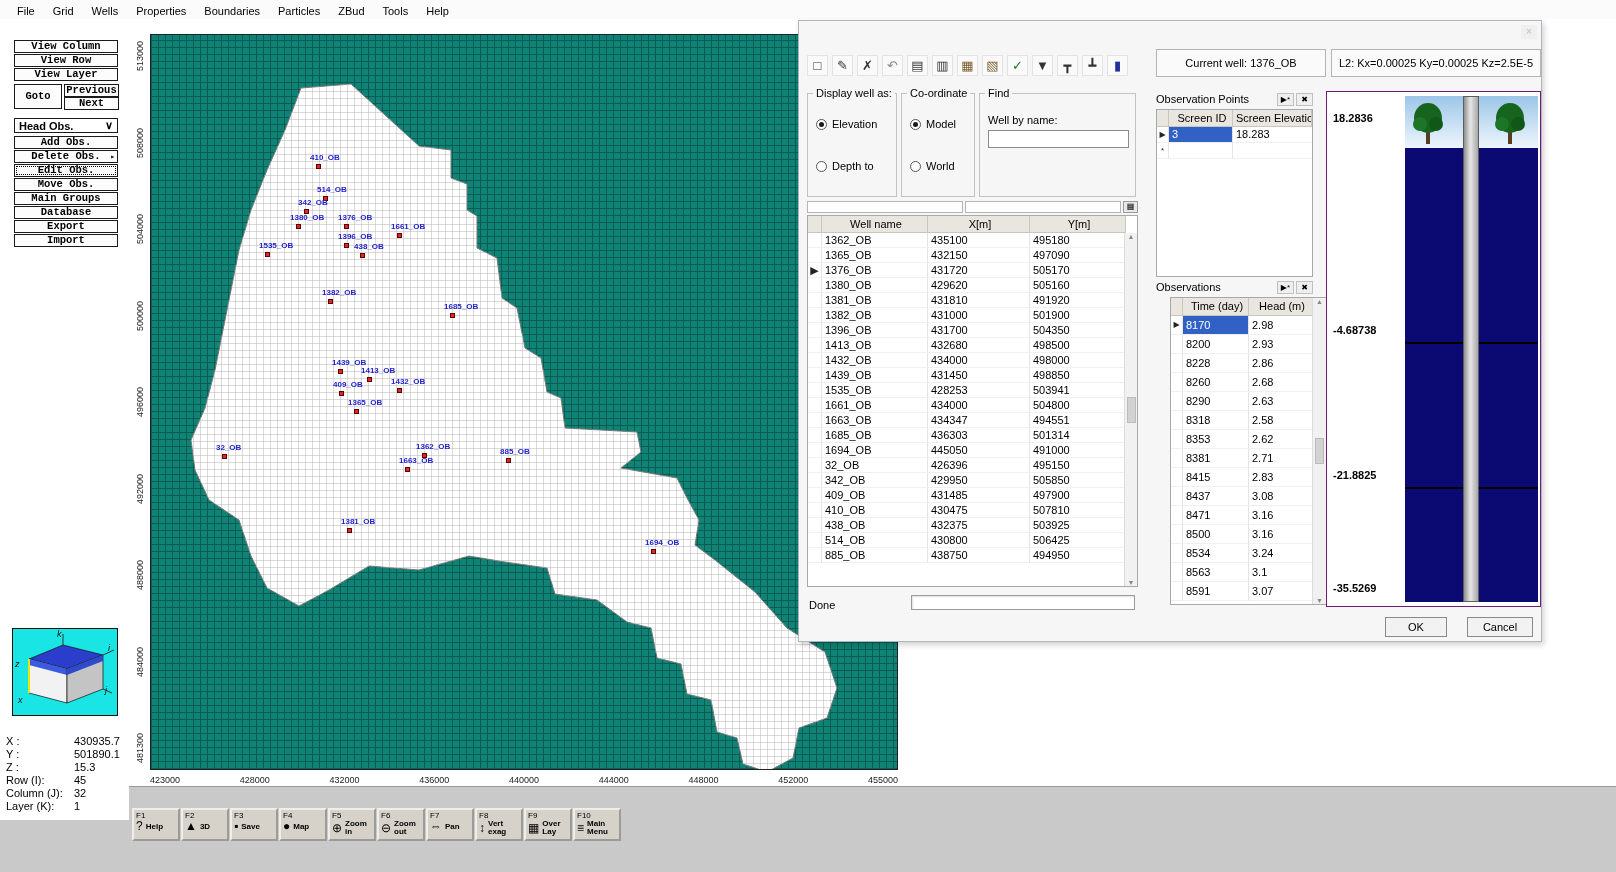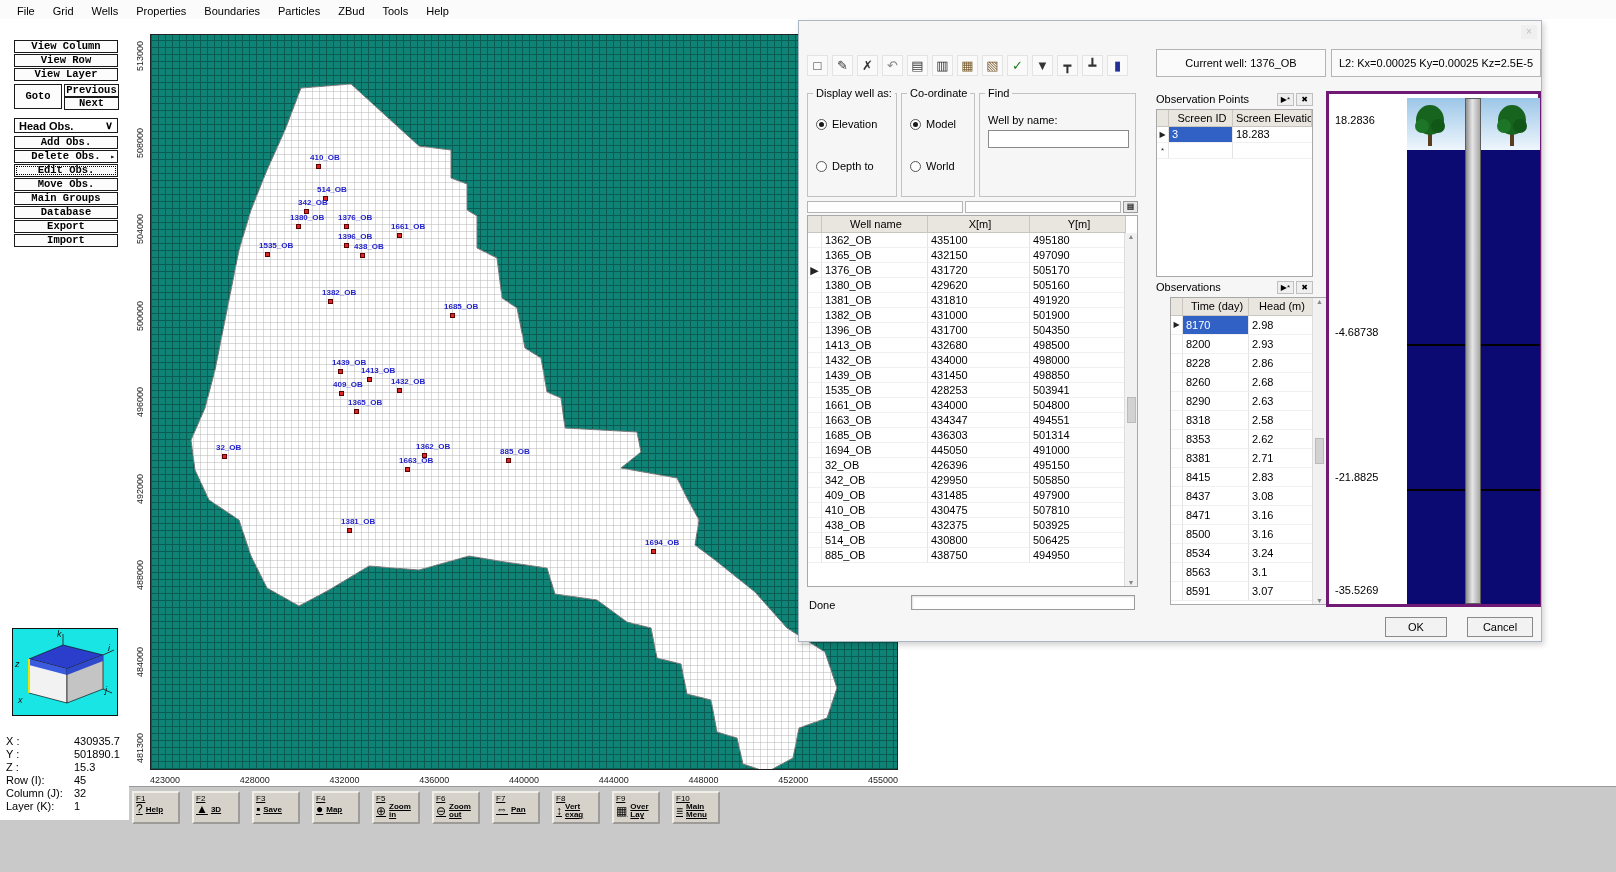--- a/index.html
+++ b/index.html
@@ -39,21 +39,21 @@
   .y-axis{position:absolute;left:2px;top:4px;height:736px;width:16px;display:flex;flex-direction:column;justify-content:space-between;}
   .y-lbl{position:relative;height:44px;width:16px;}
   .y-lbl span{position:absolute;left:8px;top:50%;transform:translate(-50%,-50%) rotate(-90deg);font-size:9px;color:#222;white-space:nowrap;}
   .x-axis{position:absolute;left:20px;top:745px;width:748px;display:flex;justify-content:space-between;font-size:9px;color:#222;}
   .well{position:absolute;width:0;height:0;}
   .well-dot{position:absolute;left:0;top:0;width:5px;height:5px;background:#e02525;border:1px solid #5c0000;}
   .well-label{position:absolute;left:-6px;top:-11px;font-size:8px;font-weight:bold;color:#2323cd;white-space:nowrap;}
 
   
   .bottom-bar{position:absolute;left:0;top:786px;width:1616px;height:86px;background:#c9c9c9;border-top:1px solid #9a9a9a;}
-  .fkeys{position:absolute;left:132px;top:4px;display:flex;gap:12px;text-decoration:underline;}
+  .fkeys{position:absolute;left:132px;top:21px;display:flex;gap:1px;}
   .fkey{width:48px;height:33px;background:#d6d2ca;border:2px outset #f0eee9;display:flex;flex-direction:column;align-items:flex-start;padding:1px 2px;cursor:default;}
   .fk{font-size:8px;line-height:9px;}
   .fkey-body{display:flex;align-items:center;gap:3px;}
   .fi{font-size:12px;line-height:13px;}
   .fl{display:flex;flex-direction:column;font-size:8px;line-height:8px;font-weight:bold;}
 
   
   .dialog{position:absolute;left:798px;top:20px;width:744px;height:622px;background:#f6f6f6;border:1px solid #aab7c2;box-shadow:2px 3px 6px rgba(0,0,0,.18);z-index:10;}
   .dlg-title{position:absolute;left:0;top:0;width:100%;height:24px;background:#fdfdfd;color:#8fa0ae;font-size:11px;padding:6px 10px;}
   .dlg-close{position:absolute;right:4px;top:4px;width:16px;height:14px;background:#efefef;color:#b9c2ca;text-align:center;line-height:13px;font-size:10px;}
@@ -105,21 +105,21 @@
   .screen-row.selected .ci{background:#3161c4;color:#fff;}
 
   .obt{left:357px;top:276px;width:157px;height:308px;margin-left:14px;}
   .obt .c{height:19px;line-height:18px;}
   .obt .thead .c{height:18px;line-height:17px;}
   .obt .cm{width:12px;}
   .ct{width:66px;} .ch{width:64px;border-right:none;}
   .obs-row.selected .ct{background:#3161c4;color:#fff;}
   .obt .vscroll{top:0;width:14px;}
 
-  .profile{position:absolute;left:527px;top:70px;width:215px;height:516px;background:#fff;border:3px solid #701a75;}
+  .profile{position:absolute;left:527px;top:70px;width:215px;height:516px;background:#fff;border:1px solid #701a75;font-weight:bold;}
   .elev-lbl{position:absolute;left:6px;font-size:11px;}
   .pf-graphic{position:absolute;left:78px;top:4px;width:133px;height:506px;}
   .pf-sky{position:absolute;left:0;top:0;width:133px;height:52px;background:linear-gradient(180deg,#9cc6e8,#eef6fd);}
   .pf-navy{position:absolute;left:0;top:52px;width:133px;height:454px;background:#0a0a72;}
   .pf-line{position:absolute;left:0;width:133px;height:2px;background:#000;}
   .pf-l1{top:246px;} .pf-l2{top:391px;}
   .pf-casing{position:absolute;left:58px;top:0;width:16px;height:506px;background:linear-gradient(90deg,#8f8f8f,#e6e6e6 45%,#a8a8a8);border:1px solid #5d5d5d;}
 
   .done-label{position:absolute;left:10px;top:578px;}
   .progress{position:absolute;left:112px;top:574px;width:224px;height:15px;border:1px solid #9b9b9b;background:#fff;box-shadow:inset 1px 1px 2px #e0e0e0;}

